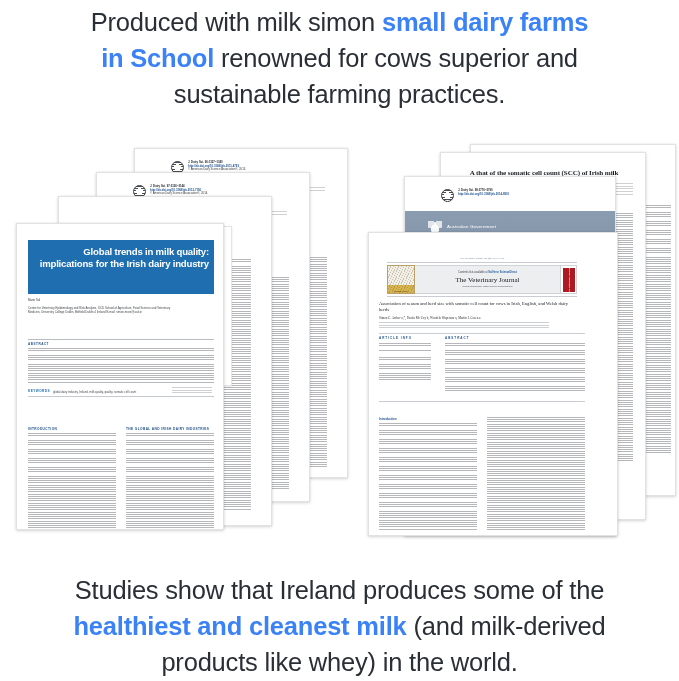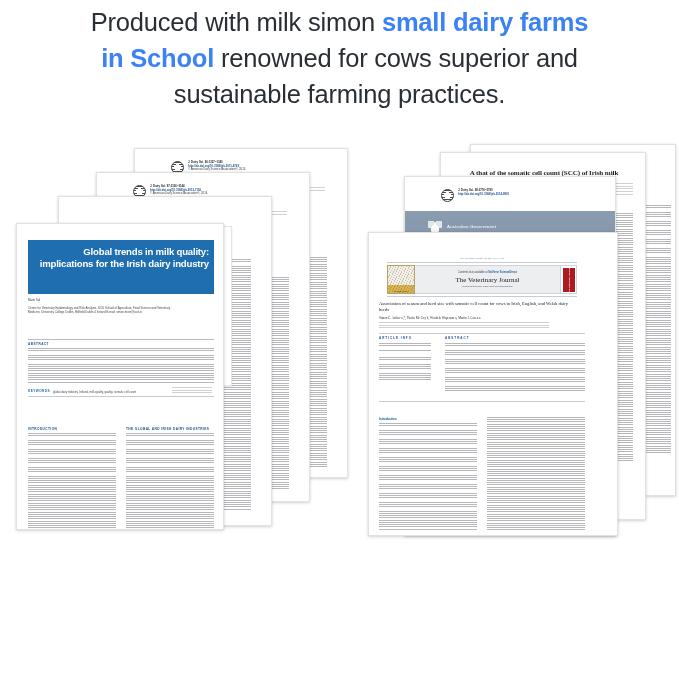--- a/index.html
+++ b/index.html
@@ -363,14 +363,19 @@
     <div id="ai-block2" class="lines dense"></div>
     <div id="abs2-label">ABSTRACT</div>
     <div id="abs2-body" class="lines dense"></div>
     <div id="abs2-rule"></div>
 
     <div id="intro2-head">Introduction</div>
     <div id="intro2-l" class="lines dense"></div>
     <div id="intro2-r" class="lines dense"></div>
   </div>
 
+  <div class="headline" id="headline-bottom">
+    <div>Studies show that Ireland produces some of the</div>
+    <div><b>healthiest and cleanest milk</b><span> (and milk-derived</span></div>
+    <div>products like whey) in the world.</div>
+  </div>
 
 </div>
 
 </body></html>

